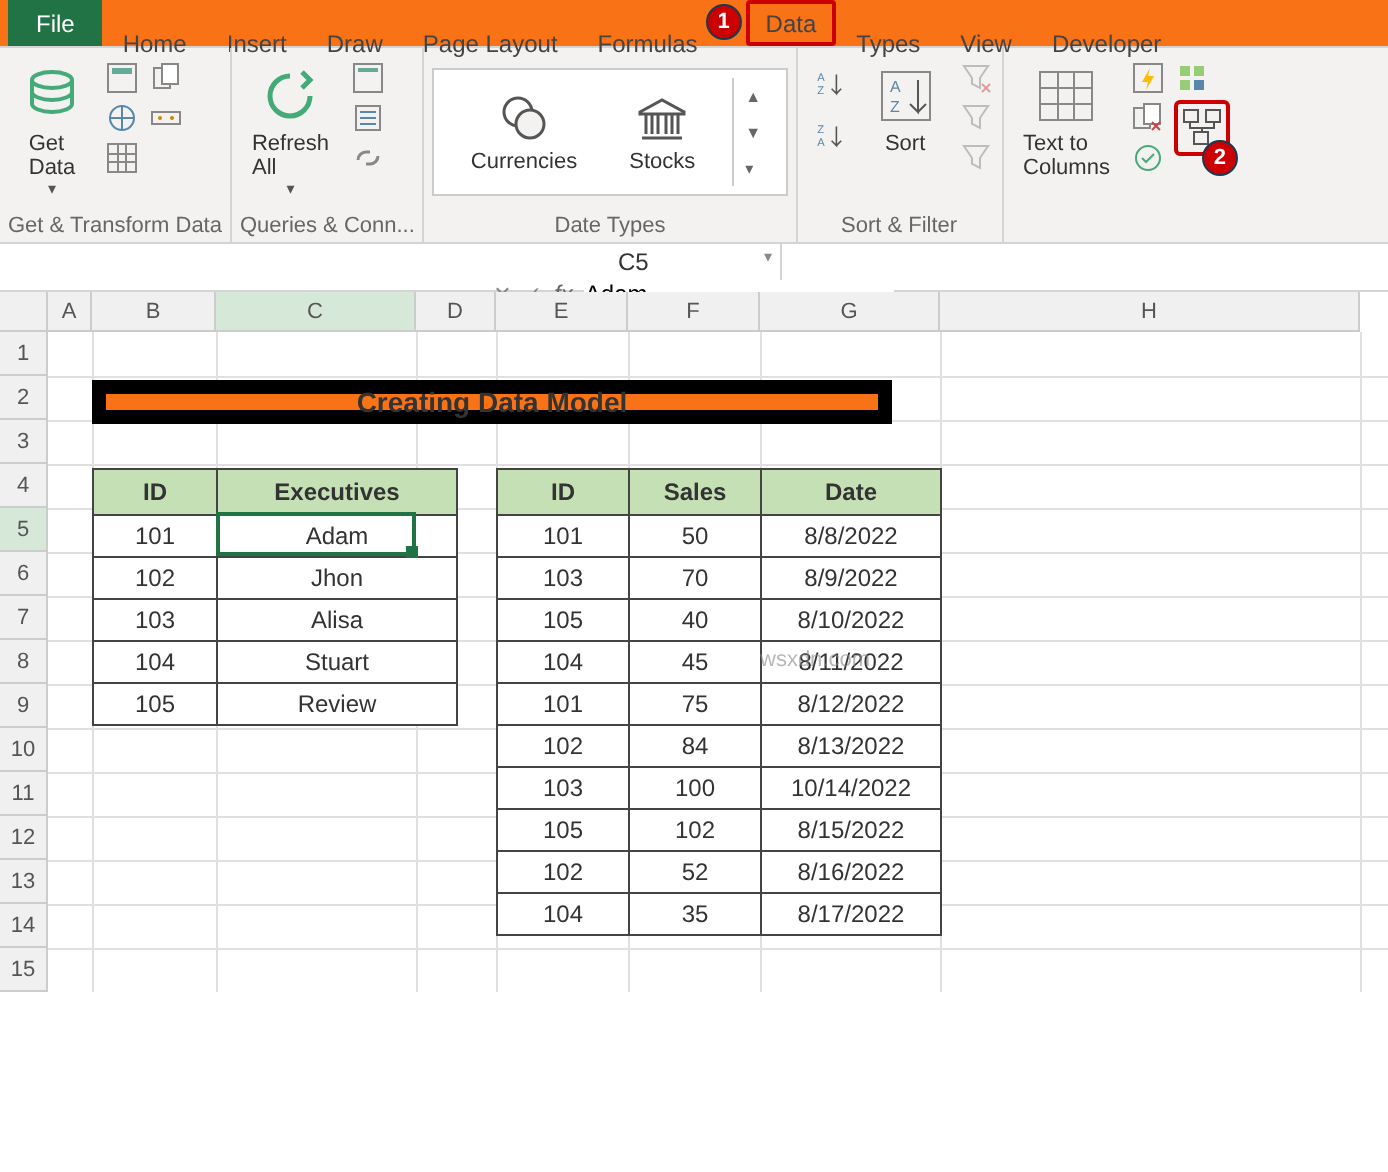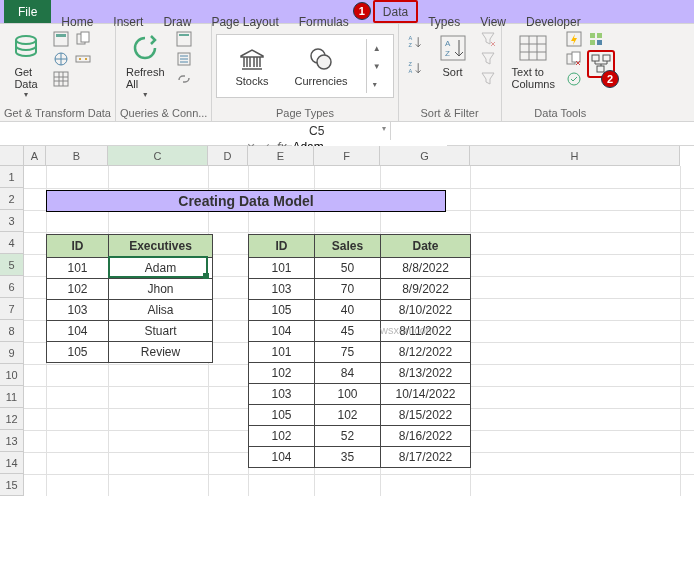--- a/index.html
+++ b/index.html
@@ -1,19 +1,19 @@
 <!DOCTYPE html>
 <html><head>
 <meta charset="utf-8">
 <style>
 * { box-sizing: border-box; margin: 0; padding: 0; font-family: 'Segoe UI', Arial, sans-serif; }
 body { background: #fff; font-size: 12px; color: #333; width: 694px; }
 
 
-.ribbon-tabs { display: flex; background: #c4b5fd; border-bottom: 1px solid #d4d4d4; padding: 0 4px; height: 24px; align-items: stretch; }
+.ribbon-tabs { display: flex; background: #f97316; border-bottom: 1px solid #d4d4d4; padding: 0 4px; height: 24px; align-items: stretch; }
 .ribbon-tab { padding: 22px 10px; cursor: pointer; font-size: 12px; color: #444; display: flex; align-items: center; }
 .ribbon-tab.file { background: #217346; color: #fff; font-weight: normal; padding: 4px 14px; }
 .ribbon-tab.active { border: 2px solid #c00; border-radius: 2px; padding: 2px 8px; }
 .marker { display: inline-flex; align-items: center; justify-content: center; width: 18px; height: 18px; background: #c00; color: #fff; border-radius: 50%; font-weight: bold; font-size: 11px; margin: 0 2px; border: 1px solid #1a3a52; }
 .marker.m1 { position: relative; top: 2px; }
 
 
 .ribbon-body { display: flex; background: #f3f2f1; border-bottom: 1px solid #d4d4d4; height: 98px; }
 .ribbon-group { display: flex; flex-direction: column; border-right: 1px solid #d4d4d4; padding: 2px 4px 0; }
 .ribbon-group-btns { display: flex; flex: 1; align-items: flex-start; gap: 4px; padding-top: 4px; }
@@ -48,21 +48,21 @@
 .col-hdrs { display: flex; }
 .corner { width: 24px; height: 20px; background: #f0f0f0; border-right: 1px solid #ccc; border-bottom: 1px solid #ccc; }
 .col-hdr, .row-hdr { background: #f0f0f0; border-right: 1px solid #ccc; border-bottom: 1px solid #ccc; display: flex; align-items: center; justify-content: center; font-size: 11px; color: #555; }
 .col-hdr { height: 20px; }
 .row-hdr { width: 24px; height: 22px; }
 .col-hdr.sel, .row-hdr.sel { background: #d6e9d8; }
 .gridlines { position: absolute; inset: 0; }
 
 
 .sheet-area { position: relative; }
-.title-banner { position: absolute; background: #c4b5fd; border: 1px solid #000000; display: flex; align-items: center; justify-content: center; font-weight: bold; font-size: 14px; }
+.title-banner { position: absolute; background: #f97316; border: 7px solid #000000; display: flex; align-items: center; justify-content: center; font-weight: bold; font-size: 14px; }
 .tbl { position: absolute; border-collapse: collapse; }
 .tbl th { background: #c5e0b4; border: 1px solid #444; padding: 4px 8px; font-weight: bold; font-size: 12px; text-align: center; }
 .tbl td { background: #fff; border: 1px solid #444; padding: 3px 8px; font-size: 12px; text-align: center; }
 .sel-cell { position: absolute; border: 2px solid #217346; pointer-events: none; }
 .sel-cell::after { content: ''; position: absolute; right: -3px; bottom: -3px; width: 6px; height: 6px; background: #217346; }
 
 .watermark { position: absolute; font-size: 11px; color: #888; opacity: 0.6; }
 </style>
 </head>
 <body>
@@ -170,39 +170,39 @@
       </div>
     </div>
     <div class="ribbon-group-label">Queries &amp; Conn...</div>
   </div>
 
   <div class="ribbon-group" style="flex:0 0 auto">
     <div class="ribbon-group-btns">
       <div class="dt-gallery">
         <div class="dt-item">
           <svg width="28" height="28" viewBox="0 0 28 28">
-              <path d="M4 24h20M6 22V12h3v10M12 22V12h4v10M19 22V12h3v10M3 11l11-6 11 6v1H3z" fill="none" stroke="#555" stroke-width="1.5"></path>
-            </svg>
-          <div class="lbl">Stocks</div>
+              <circle cx="11" cy="11" r="7" fill="none" stroke="#555" stroke-width="1.5"></circle>
+              <circle cx="17" cy="17" r="7" fill="#f3f2f1" stroke="#555" stroke-width="1.5"></circle>
+            </svg>
+          <div class="lbl">Currencies</div>
         </div>
         <div class="dt-item">
           <svg width="28" height="28" viewBox="0 0 28 28">
-              <circle cx="11" cy="11" r="7" fill="none" stroke="#555" stroke-width="1.5"></circle>
-              <circle cx="17" cy="17" r="7" fill="#f3f2f1" stroke="#555" stroke-width="1.5"></circle>
-            </svg>
-          <div class="lbl">Currencies</div>
+              <path d="M4 24h20M6 22V12h3v10M12 22V12h4v10M19 22V12h3v10M3 11l11-6 11 6v1H3z" fill="none" stroke="#555" stroke-width="1.5"></path>
+            </svg>
+          <div class="lbl">Stocks</div>
         </div>
         <div class="dt-scroll">
           <div>▲</div>
           <div>▼</div>
           <div>▾</div>
         </div>
       </div>
     </div>
-    <div class="ribbon-group-label">Page Types</div>
+    <div class="ribbon-group-label">Date Types</div>
   </div>
 
   <div class="ribbon-group">
     <div class="ribbon-group-btns">
       <div class="mini-col">
         <div class="mini" style="width:24px;height:24px">
             <svg viewBox="0 0 20 20">
               <text x="2" y="8" font-size="7" fill="#58a">A</text>
               <text x="2" y="16" font-size="7" fill="#58a">Z</text>
               <path d="M14 4v12l-3-3m3 3l3-3" stroke="#555" fill="none"></path>
@@ -295,21 +295,20 @@
           <svg width="20" height="20" viewBox="0 0 20 20">
               <rect x="1" y="1" width="7" height="6" fill="none" stroke="#555"></rect>
               <rect x="12" y="1" width="7" height="6" fill="none" stroke="#555"></rect>
               <rect x="6" y="12" width="7" height="6" fill="none" stroke="#555"></rect>
               <path d="M4 7v3h12V7M10 10v2" stroke="#555" fill="none"></path>
             </svg>
           <span class="marker m2">2</span>
         </div>
       </div>
     </div>
-    <div class="ribbon-group-label">Data Tools</div>
   </div>
 </div>
 
 <div class="formula-row">
   <div class="name-box">C5</div>
   <div class="fx-region">
     <span class="fx-btn">✕</span>
     <span class="fx-btn">✓</span>
     <span class="fx-label">fx</span>
     <input class="formula-input" value="Adam" style="">
@@ -374,21 +373,21 @@
           <div style="position: absolute; top: 308px; left: 0px; right: 0px; border-top: 1px solid rgb(224, 224, 224);"></div>
           <div style="position: absolute; top: 330px; left: 0px; right: 0px; border-top: 1px solid rgb(224, 224, 224);"></div>
         </div>
 
       <div class="title-banner" style="left:22px;top:24px;width:400px;height:22px">Creating Data Model</div>
 
       <table class="tbl" id="tbl1" style="left:22px;top:68px">
         <thead>
             <tr>
               <th style="width: 62px;">ID</th>
-              <th style="width: 104px;">Executives</th>
+              <th style="width: 120px;">Executives</th>
             </tr>
           </thead>
           <tbody>
             <tr>
               <td>101</td>
               <td>Adam</td>
             </tr>
             <tr>
               <td>102</td>
               <td>Jhon</td>

